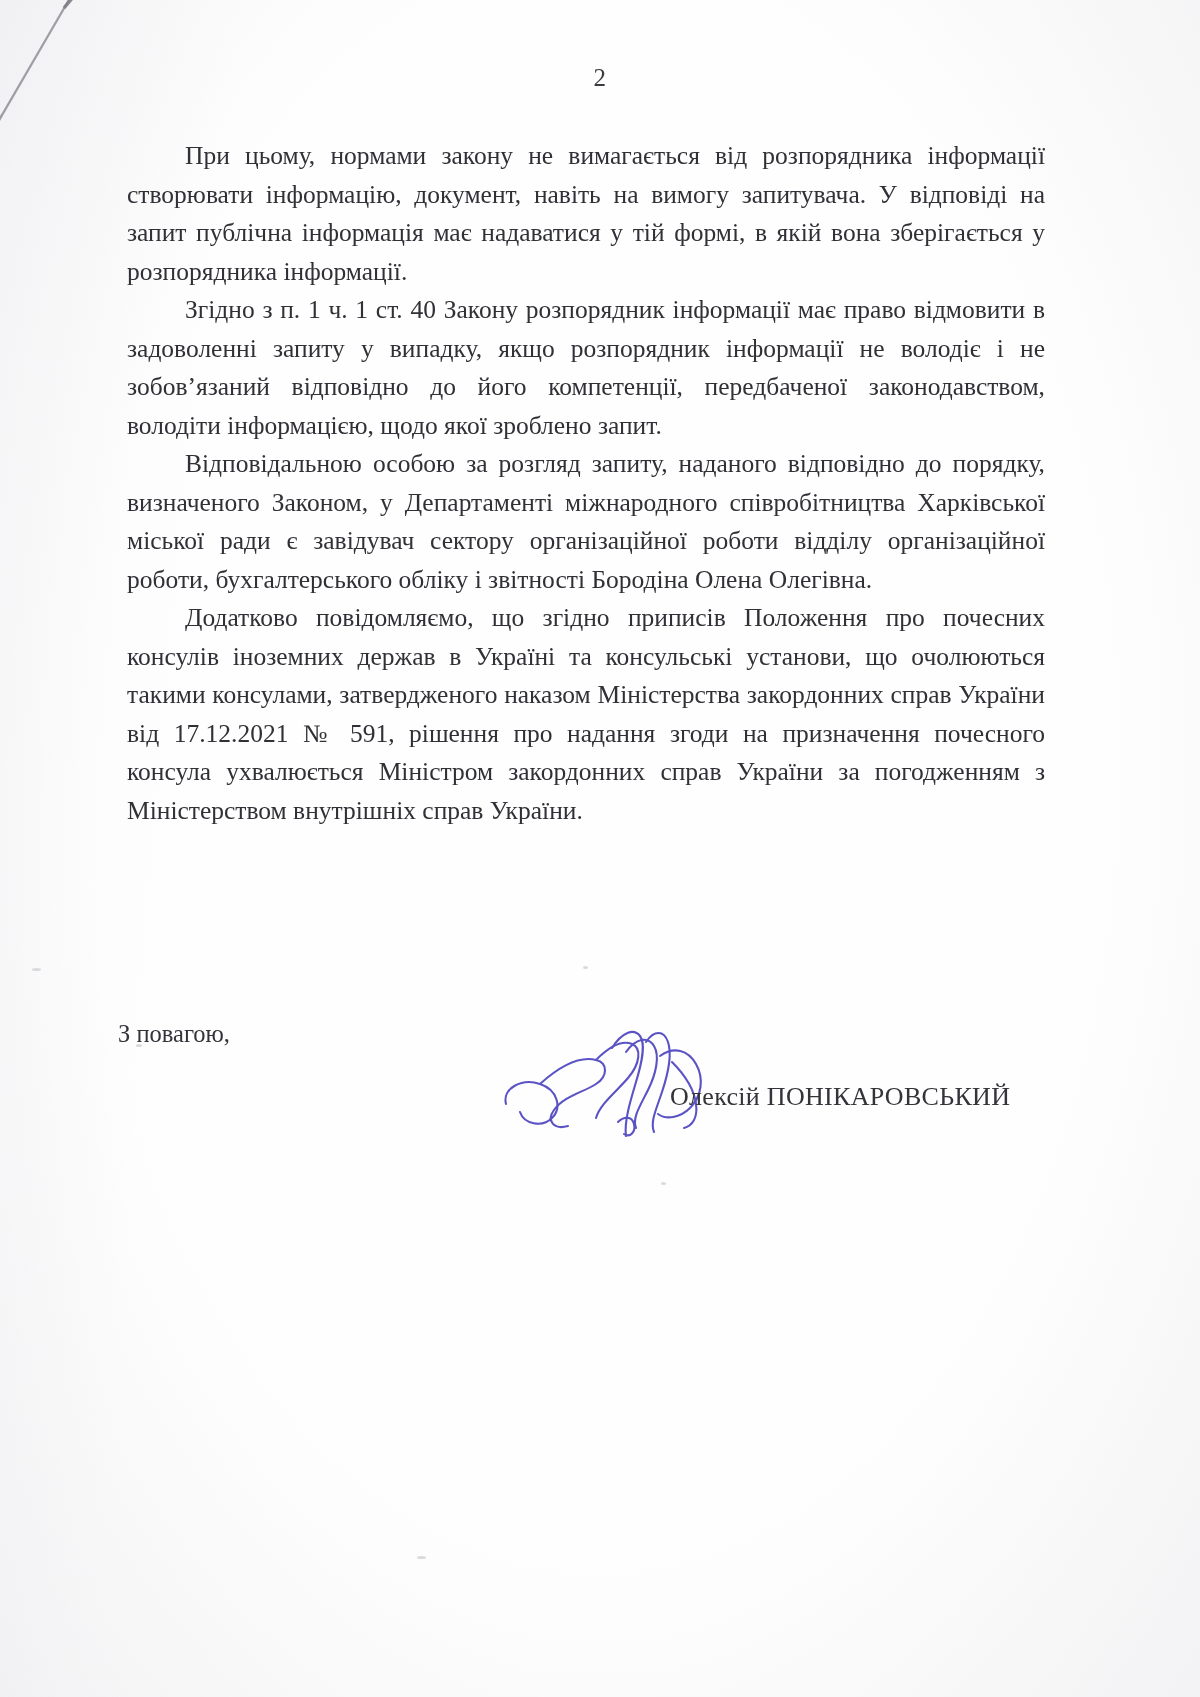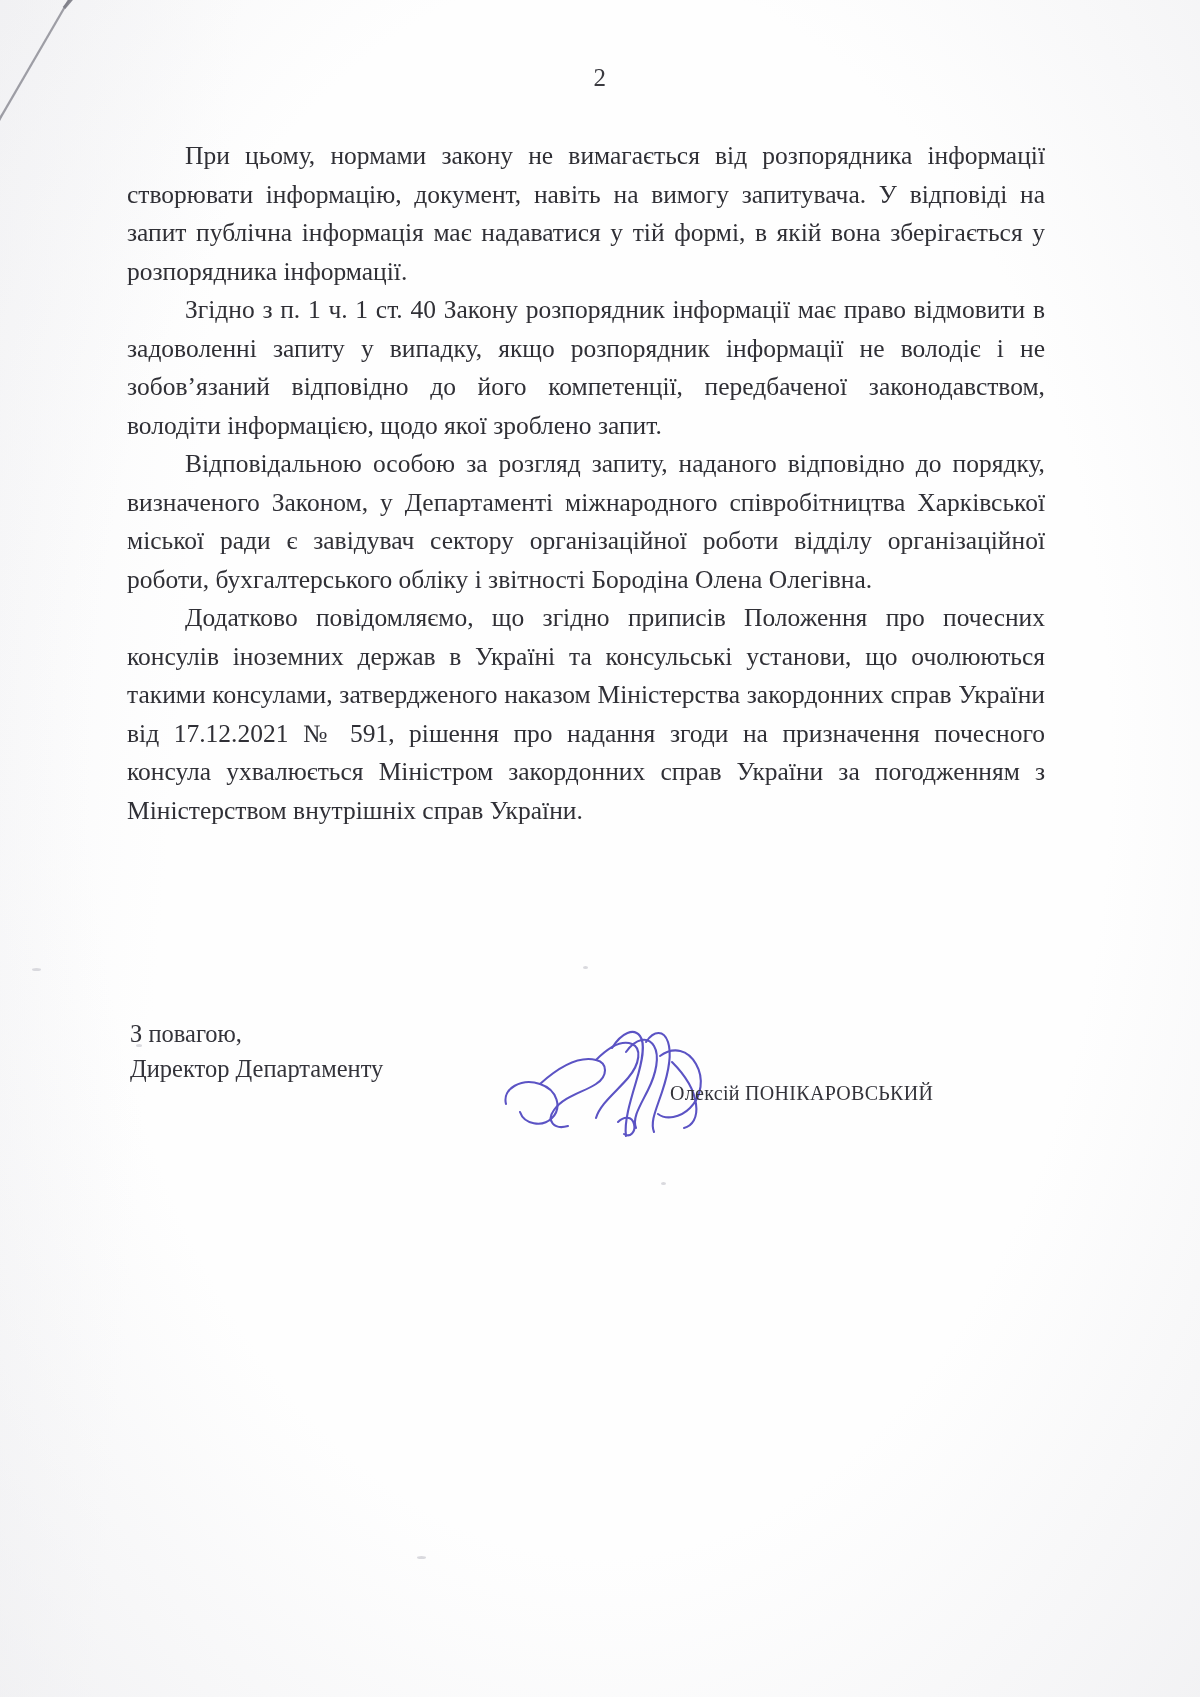--- a/index.html
+++ b/index.html
@@ -64,32 +64,32 @@
   p.para + p.para { margin-top: 0; }
 
   .signature-block {
     position: absolute;
     left: 118px;
     top: 1016px;
     width: 920px;
   }
   .sig-left {
     position: absolute;
-    left: 12px;
+    left: 0;
     top: 0;
     font-size: 24.5px;
     line-height: 35px;
     color: #33333a;
     white-space: nowrap;
   }
   .sig-name {
     position: absolute;
     left: 552px;
     top: 66px;
-    font-size: 20px;
+    font-size: 26px;
     color: #33333a;
     letter-spacing: 0.3px;
     white-space: nowrap;
   }
   .signature-mark {
     position: absolute;
     left: 382px;
     top: 10px;
     width: 300px;
     height: 115px;
@@ -121,21 +121,20 @@
   <div class="body-block">
     <p class="para">При цьому, нормами закону не вимагається від розпорядника інформації створювати інформацію, документ, навіть на вимогу запитувача. У відповіді на запит публічна інформація має надаватися у тій формі, в якій вона зберігається у розпорядника інформації.</p>
     <p class="para">Згідно з п. 1 ч. 1 ст. 40 Закону розпорядник інформації має право відмовити в задоволенні запиту у випадку, якщо розпорядник інформації не володіє і не зобов’язаний відповідно до його компетенції, передбаченої законодавством, володіти інформацією, щодо якої зроблено запит.</p>
     <p class="para">Відповідальною особою за розгляд запиту, наданого відповідно до порядку, визначеного Законом, у Департаменті міжнародного співробітництва Харківської міської ради є завідувач сектору організаційної роботи відділу організаційної роботи, бухгалтерського обліку і звітності Бородіна Олена Олегівна.</p>
     <p class="para">Додатково повідомляємо, що згідно приписів Положення про почесних консулів іноземних держав в Україні та консульські установи, що очолюються такими консулами, затвердженого наказом Міністерства закордонних справ України від 17.12.2021 № 591, рішення про надання згоди на призначення почесного консула ухвалюється Міністром закордонних справ України за погодженням з Міністерством внутрішніх справ України.</p>
   </div>
 
   <div class="signature-block">
     <div class="sig-left">
       <div>З повагою,</div>
-      <div>Директор Департаменту</div>
     </div>
 
     <svg class="signature-mark" viewBox="0 0 300 115">
       <g fill="none" stroke="#5b53c4" stroke-width="2.1" stroke-linecap="round" stroke-linejoin="round">
         <path d="M6 78 C2 62, 22 52, 40 58 C58 64, 62 82, 52 92 C42 102, 24 98, 20 86"></path>
         <path d="M40 58 C60 40, 80 30, 96 34 C108 37, 108 50, 96 58 C84 66, 64 70, 54 84 C46 95, 54 104, 68 100"></path>
         <path d="M96 34 C110 20, 122 14, 132 18 C142 22, 140 38, 128 52 C116 66, 100 78, 96 92"></path>
         <path d="M112 22 C122 6, 134 2, 140 10 C146 18, 142 36, 136 56 C130 76, 124 96, 126 110"></path>
         <path d="M126 26 C136 12, 148 10, 154 20 C160 30, 156 48, 148 64 C140 80, 132 92, 136 102"></path>
         <path d="M146 16 C154 4, 164 4, 168 16 C172 28, 168 48, 162 66 C156 84, 150 96, 154 106"></path>

